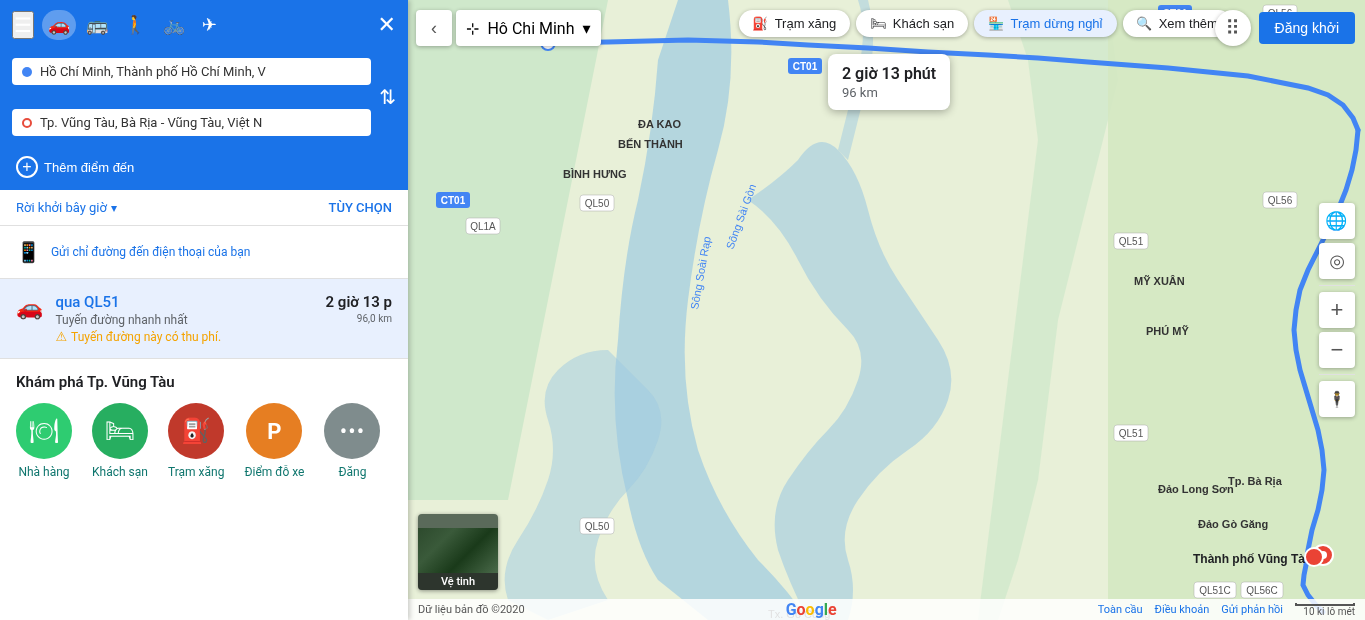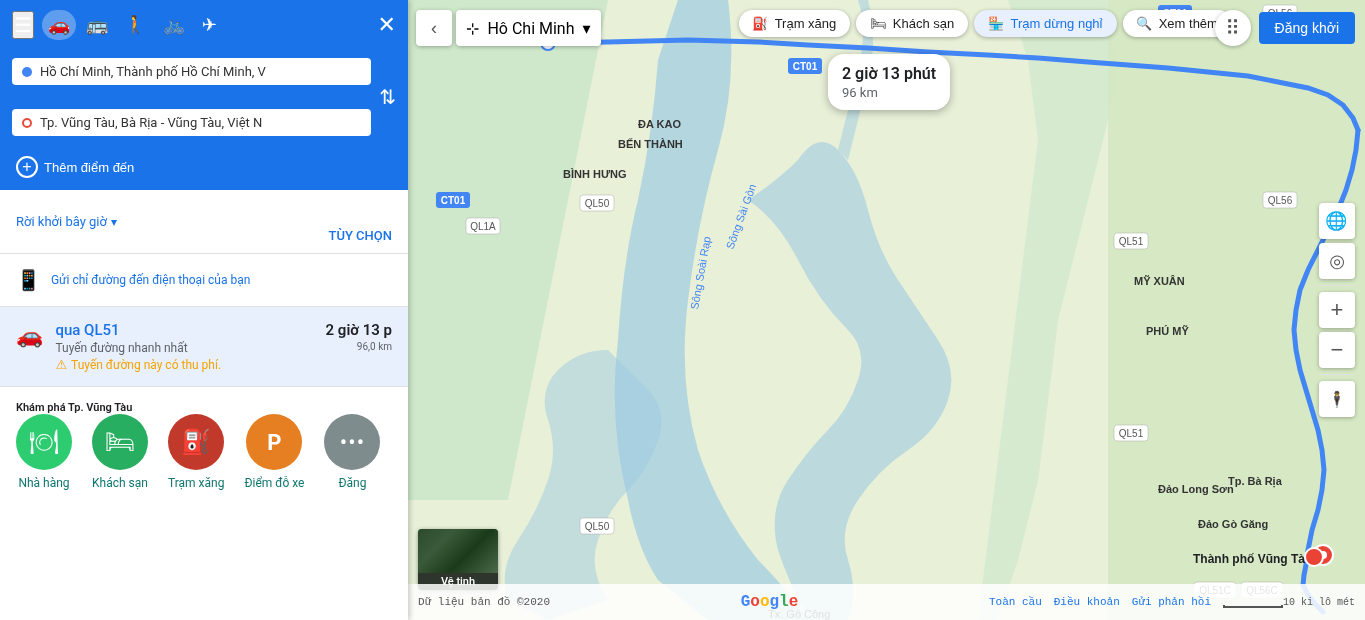--- a/index.html
+++ b/index.html
@@ -74,21 +74,21 @@
     .depart-bar {
       display: flex;
       align-items: center;
       justify-content: space-between;
       padding: 10px 16px;
       border-bottom: 1px solid #e0e0e0;
       background: #fff;
     }
     .depart-left { display: flex; align-items: center; gap: 4px; font-size: 13px; color: #1a73e8; cursor: pointer; }
     .depart-arrow { font-size: 12px; }
-    .tuy-chon { font-size: 13px; color: #1a73e8; cursor: pointer; font-weight: 500; margin-top: 28px; }
+    .tuy-chon { font-size: 13px; color: #1a73e8; cursor: pointer; font-weight: 500; }
 
     
     .send-directions {
       display: flex; align-items: center; gap: 10px;
       padding: 14px 16px;
       border-bottom: 1px solid #e0e0e0;
       cursor: pointer;
     }
     .send-icon { color: #1a73e8; font-size: 20px; }
     .send-text { color: #1a73e8; font-size: 12px; }
@@ -107,21 +107,21 @@
     .route-fastest { font-size: 12px; color: #5f6368; margin-top: 2px; }
     .route-toll { font-size: 12px; color: #f4a300; margin-top: 2px; display: flex; align-items: center; gap: 4px; }
     .route-toll .warn-icon { font-size: 13px; }
     .route-chi-tiet { font-size: 13px; color: #1a73e8; cursor: pointer; margin-top: 6px; display: block; font-weight: 500; }
     .route-time { text-align: right; }
     .route-duration { font-size: 15px; font-weight: 600; color: #202124; }
     .route-dist { font-size: 10px; color: #5f6368; margin-top: 2px; }
 
     
     .explore-section { padding: 14px 16px 10px 16px; }
-    .explore-title { font-size: 11px; font-weight: 600; color: #202124; margin-bottom: 0; }
+    .explore-title { font-size: 15px; font-weight: 600; color: #202124; margin-bottom: 12px; }
     .explore-icons { display: flex; gap: 20px; }
     .explore-item { display: flex; flex-direction: column; align-items: center; gap: 6px; cursor: pointer; }
     .explore-circle {
       width: 56px; height: 56px; border-radius: 50%;
       display: flex; align-items: center; justify-content: center;
       font-size: 24px; color: #fff;
     }
     .explore-label { font-size: 12px; color: #0f766e; text-align: center; }
 
     
@@ -150,21 +150,21 @@
       padding: 6px 14px; font-size: 13px; cursor: pointer;
       box-shadow: 0 1px 4px rgba(0,0,0,0.3);
       display: flex; align-items: center; gap: 6px; color: #202124;
       white-space: nowrap;
     }
     .map-category-btn.active { background: #e8f0fe; color: #1a73e8; }
 
     
     .route-tooltip {
       position: absolute; top: 54px; left: 420px;
-      background: #fff; border-radius: 16px;
+      background: #fff; border-radius: 8px;
       box-shadow: 0 2px 8px rgba(0,0,0,0.3);
       padding: 10px 14px;
       font-size: 16px; font-weight: 600; color: #202124;
       white-space: nowrap;
     }
     .tooltip-sub { font-size: 13px; color: #5f6368; font-weight: 400; margin-top: 2px; }
 
     
     .map-right-controls {
       position: absolute; right: 10px; top: 50%;
@@ -176,48 +176,48 @@
       width: 36px; height: 36px; cursor: pointer;
       box-shadow: 0 1px 4px rgba(0,0,0,0.3);
       display: flex; align-items: center; justify-content: center;
       font-size: 18px; color: #555;
     }
     .map-ctrl-divider { height: 1px; background: #e0e0e0; margin: 2px 0; }
 
     
     .satellite-thumb {
       position: absolute; bottom: 30px; left: 10px;
-      width: 80px; height: 61px; border-radius: 4px;
+      width: 80px; height: 76px; border-radius: 4px;
       overflow: hidden; cursor: pointer;
       box-shadow: 0 1px 4px rgba(0,0,0,0.4);
       background: #5a6a5a;
       display: flex; flex-direction: column; align-items: center; justify-content: flex-end;
     }
     .satellite-label {
       color: #fff; font-size: 11px; font-weight: 500;
       background: rgba(0,0,0,0.5); width: 100%; text-align: center; padding: 2px;
     }
 
     
     .map-bottom-bar {
       position: absolute; bottom: 0; left: 0; right: 0;
       background: rgba(255,255,255,0.85);
       display: flex; align-items: center; justify-content: space-between;
-      padding: 9px 10px; font-size: 11px; color: #555; font-family: Liberation Mono, monospace;
+      padding: 1px 10px; font-size: 11px; color: #555;
     }
     .bottom-bar-left { display: flex; gap: 8px; align-items: center; }
     .bottom-bar-right { display: flex; gap: 12px; align-items: center; }
     .google-logo { font-size: 16px; font-weight: bold; color: #4285f4; }
     .google-logo span:nth-child(1) { color: #4285f4; }
     .google-logo span:nth-child(2) { color: #ea4335; }
     .google-logo span:nth-child(3) { color: #fbbc05; }
     .google-logo span:nth-child(4) { color: #4285f4; }
     .google-logo span:nth-child(5) { color: #34a853; }
     .google-logo span:nth-child(6) { color: #ea4335; }
-    .scale-bar { display: flex; flex-direction: row; align-items: flex-end; }
+    .scale-bar { display: flex; flex-direction: column; align-items: flex-end; }
     .scale-line { width: 60px; height: 3px; border: 2px solid #555; border-top: none; }
     .scale-text { font-size: 10px; }
   </style>
 </head>
 <body>
 
 <div class="left-panel">
 
   <div class="top-bar">
     <button class="menu-icon">☰</button>

